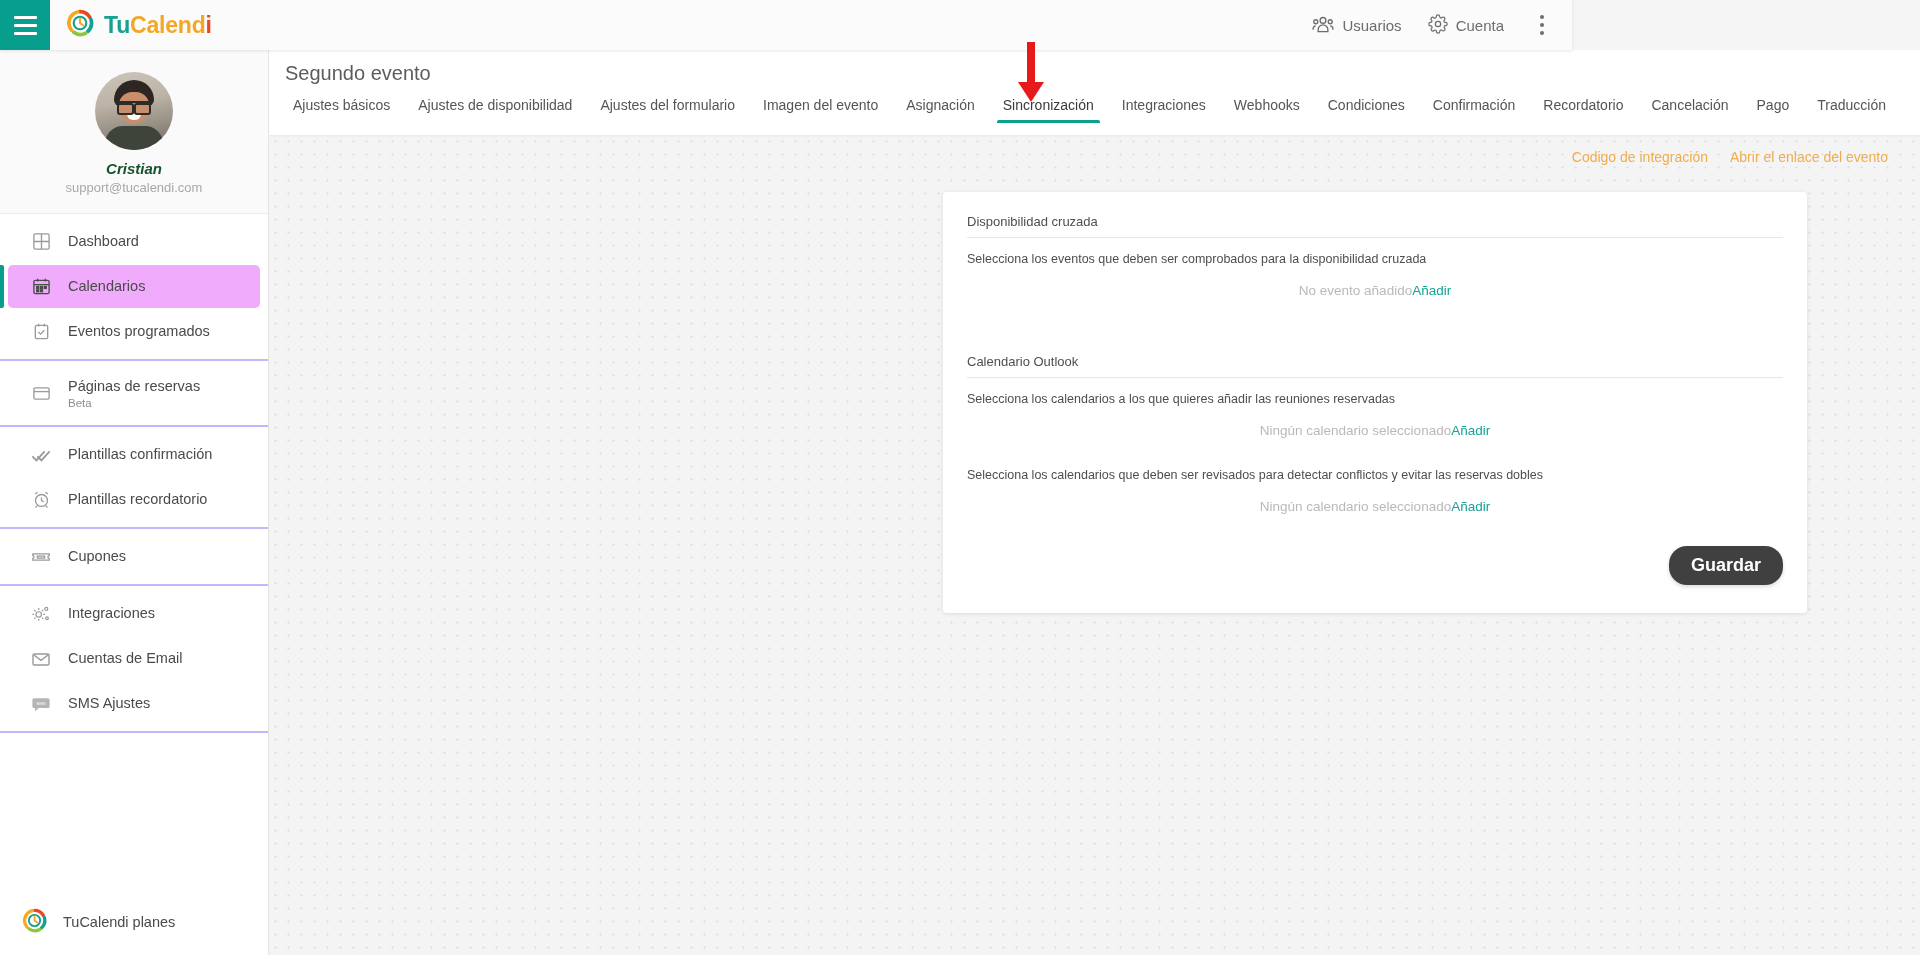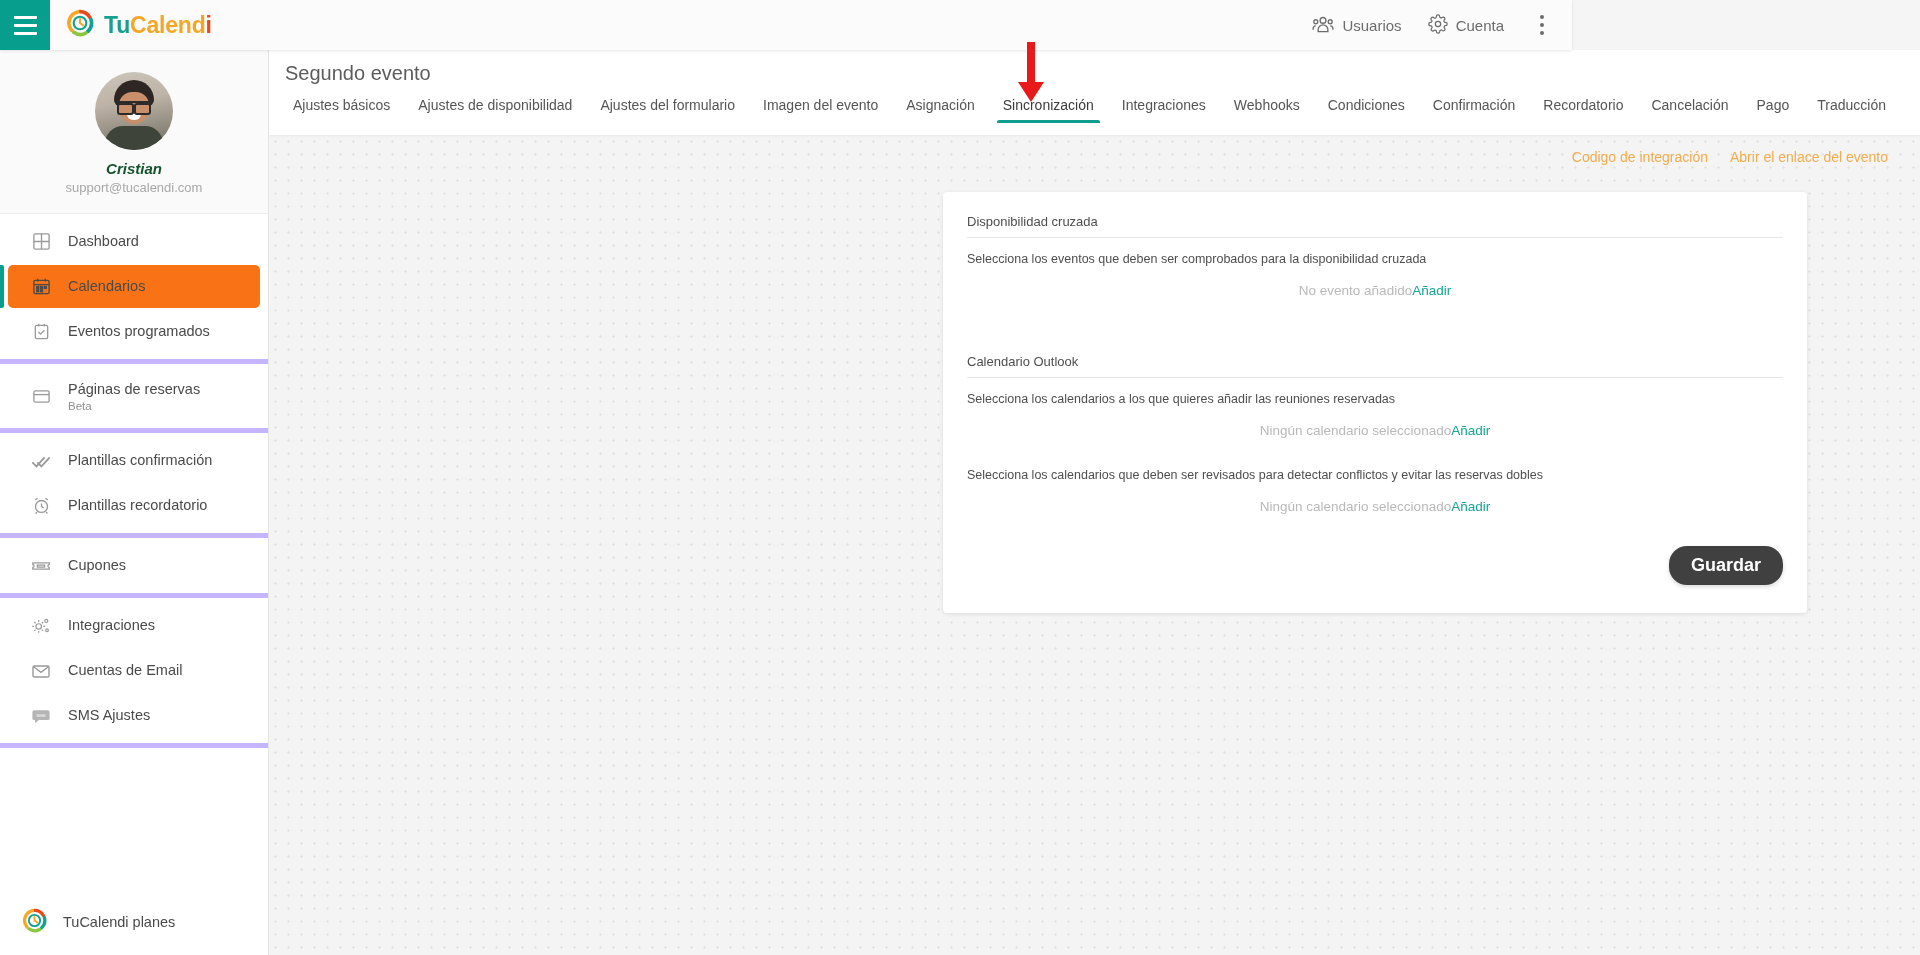--- a/index.html
+++ b/index.html
@@ -54,32 +54,32 @@
   #avatar .hair { position:absolute; top:8px; left:19px; width:40px; height:26px; background:#2e2622; border-radius:20px 20px 6px 6px; }
   #avatar .face { position:absolute; top:20px; left:24px; width:30px; height:32px; background:#c98f6a; border-radius:14px 14px 16px 16px; }
   #avatar .glasses { position:absolute; top:29px; left:22px; width:34px; height:8px; border-top:2px solid #2b2b2b; }
   #avatar .glasses:before, #avatar .glasses:after { content:""; position:absolute; top:0; width:13px; height:8px; border:2px solid #2b2b2b; border-radius:3px; }
   #avatar .glasses:before { left:0; } #avatar .glasses:after { right:0; }
   #avatar .smile { position:absolute; top:42px; left:32px; width:14px; height:6px; background:#fff; border-radius:0 0 8px 8px; }
   #avatar .body { position:absolute; bottom:0; left:10px; width:58px; height:24px; background:#3e4439; border-radius:18px 18px 0 0; }
   #profile-name { font-size: 15px; font-weight: bold; color: #14532d; font-style: italic; }
   #profile-email { font-size: 13px; color: #a8a8a8; margin-top: 3px; }
 
-  .nav-group { border-bottom: 5px solid #c4b5fd; padding: 4px 0; }
+  .nav-group { border-bottom: 2px solid #c4b5fd; padding: 4px 0; }
   .nav-group:last-of-type { border-bottom: none; }
   .nav-item {
     display: flex; align-items: center; gap: 16px;
     height: 43px; padding: 0 10px 0 22px; margin: 2px 8px;
     border-radius: 5px; cursor: pointer; position: relative;
   }
   .nav-item.tall { height: 52px; }
   .nav-item .ico { width: 22px; height: 22px; flex: 0 0 22px; color: #9a9a9a; display:flex; align-items:center; justify-content:center; }
   .nav-item .lbl { font-size: 14.5px; color: #4a4a4a; line-height: 1.25; }
   .nav-item .sub { font-size: 11.5px; color: #8e8e8e; margin-top: 1px; }
-  .nav-item.active { background: #f97316; }
+  .nav-item.active { background: #f0abfc; }
   .nav-item.active:before {
     content:""; position: absolute; left: -8px; top: 0; width: 4px; height: 100%;
     background: #089e8e; border-radius: 0 2px 2px 0;
   }
   #sidebar-footer {
     position: absolute; bottom: 0; left: 0; width: 100%; height: 66px;
     display: flex; align-items: center; gap: 16px; padding-left: 22px; cursor: pointer;
   }
   #sidebar-footer .lbl { font-size: 14.5px; color: #4a4a4a; }
 

